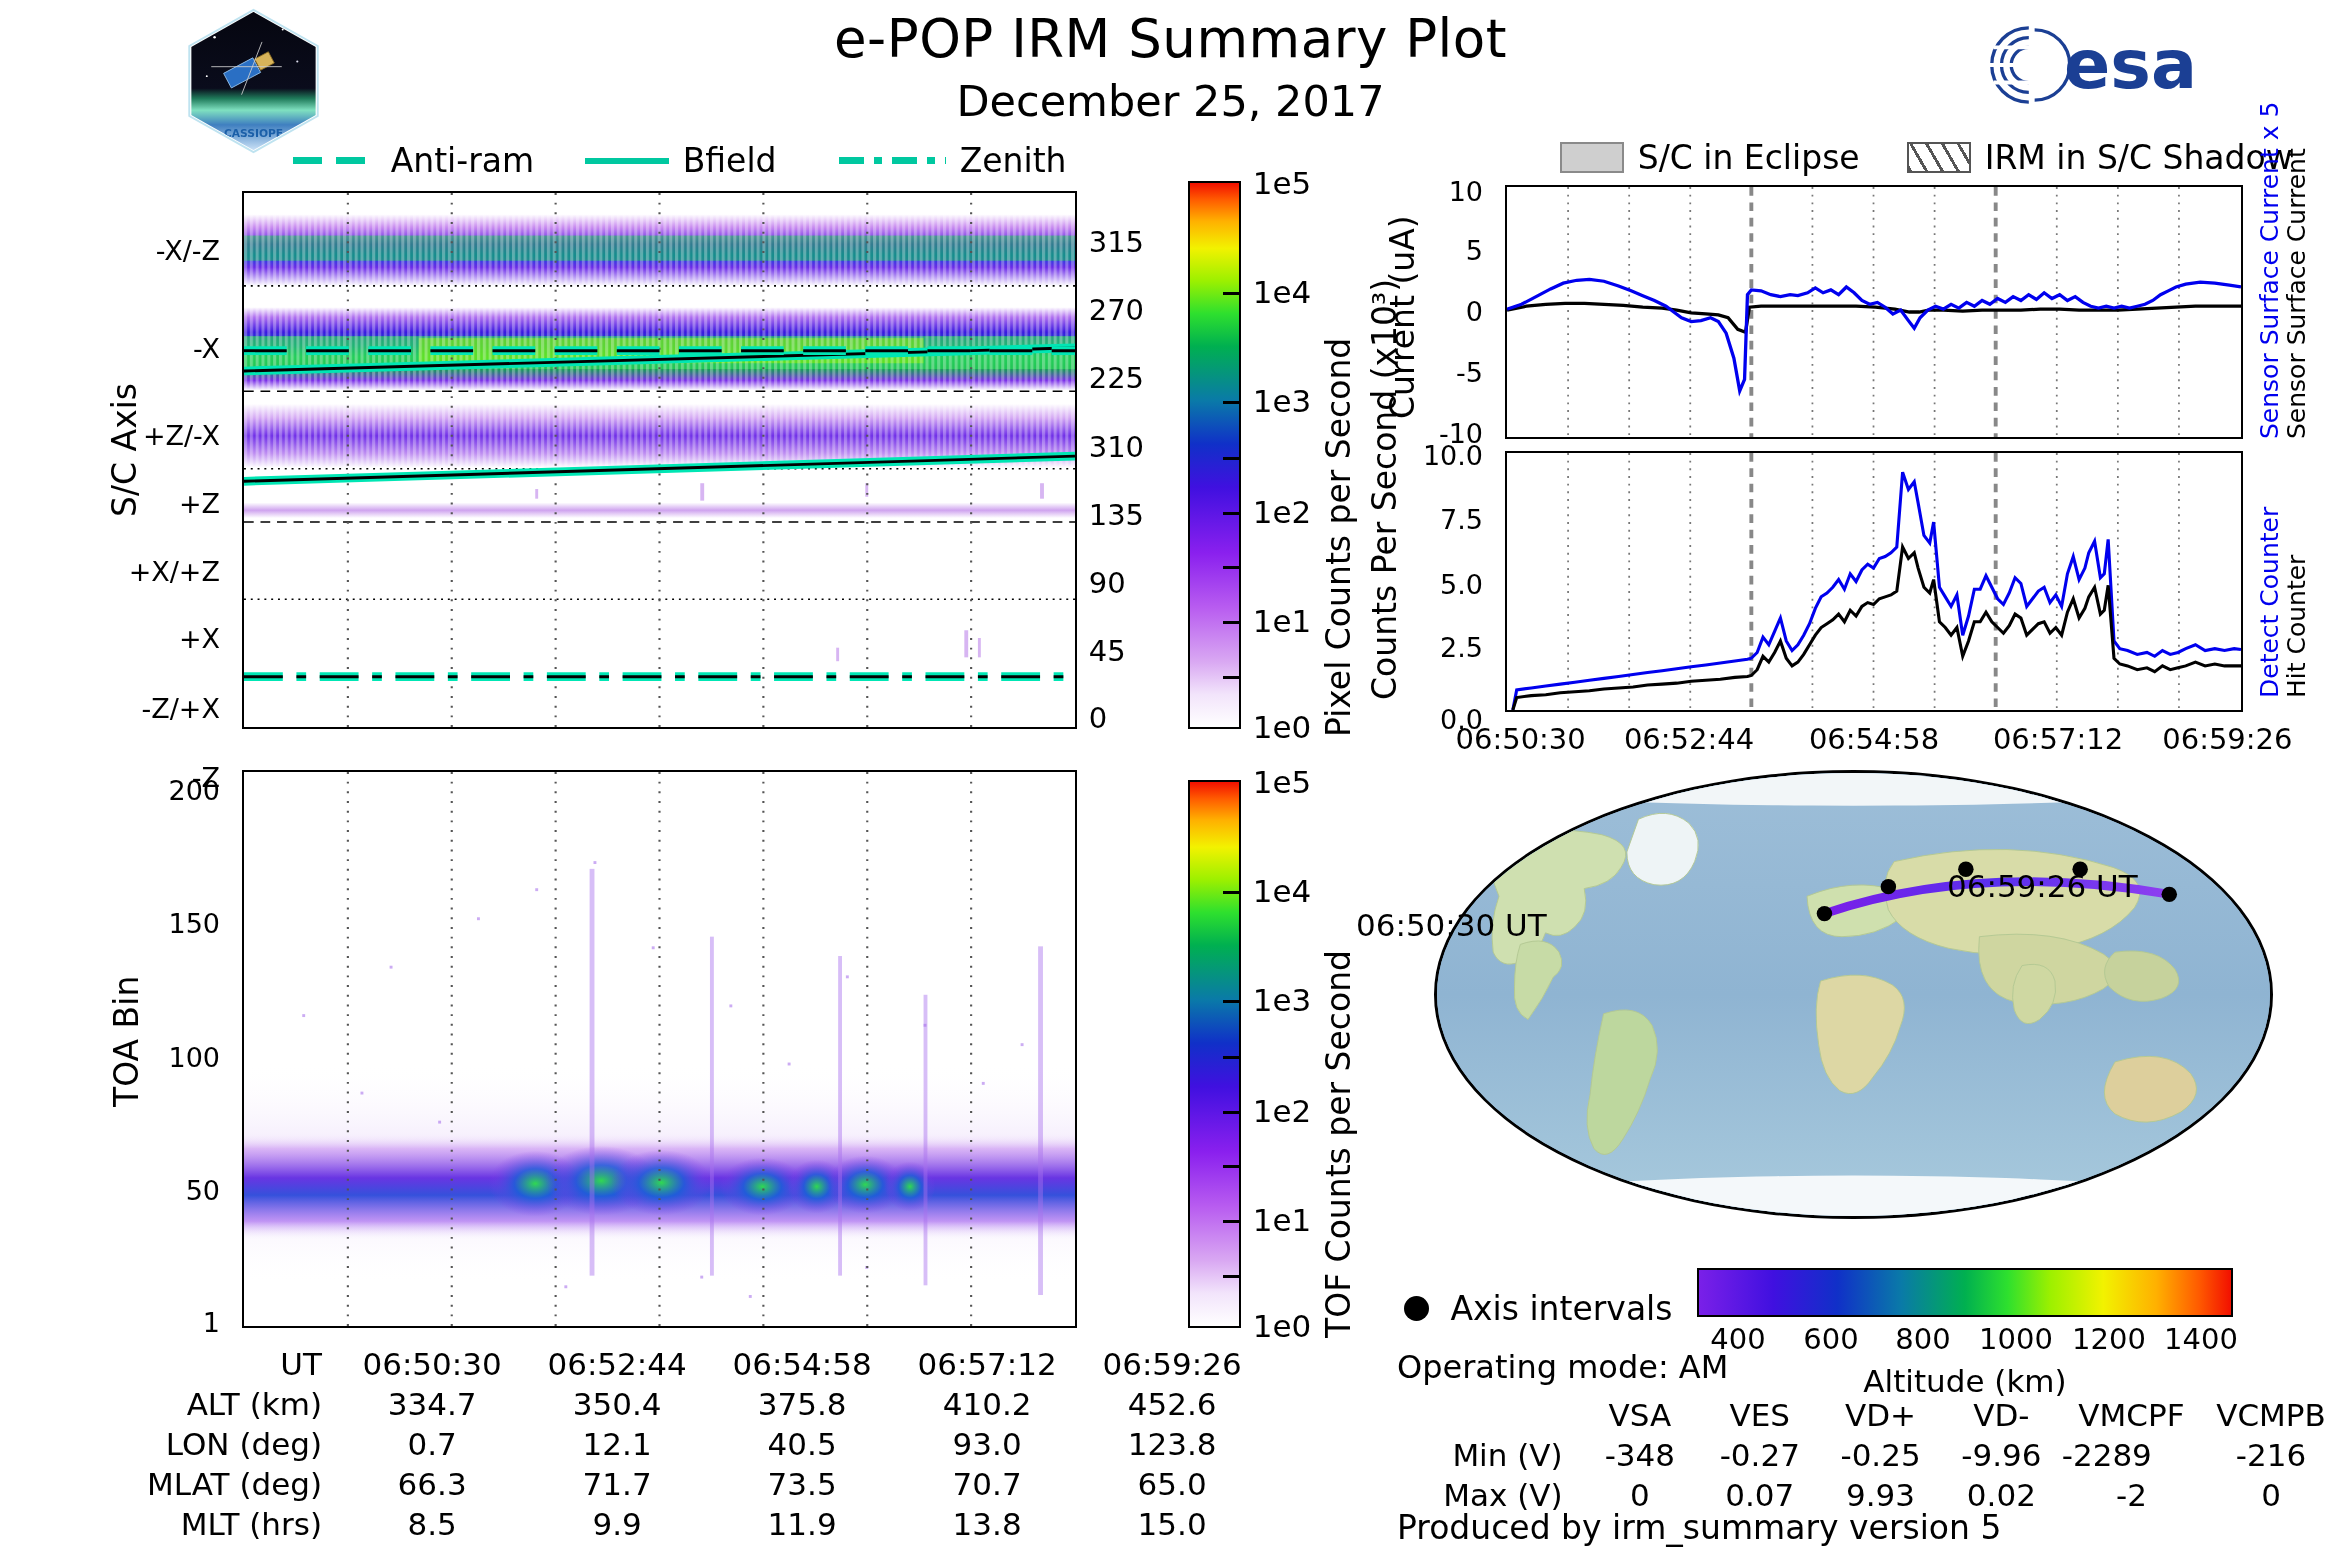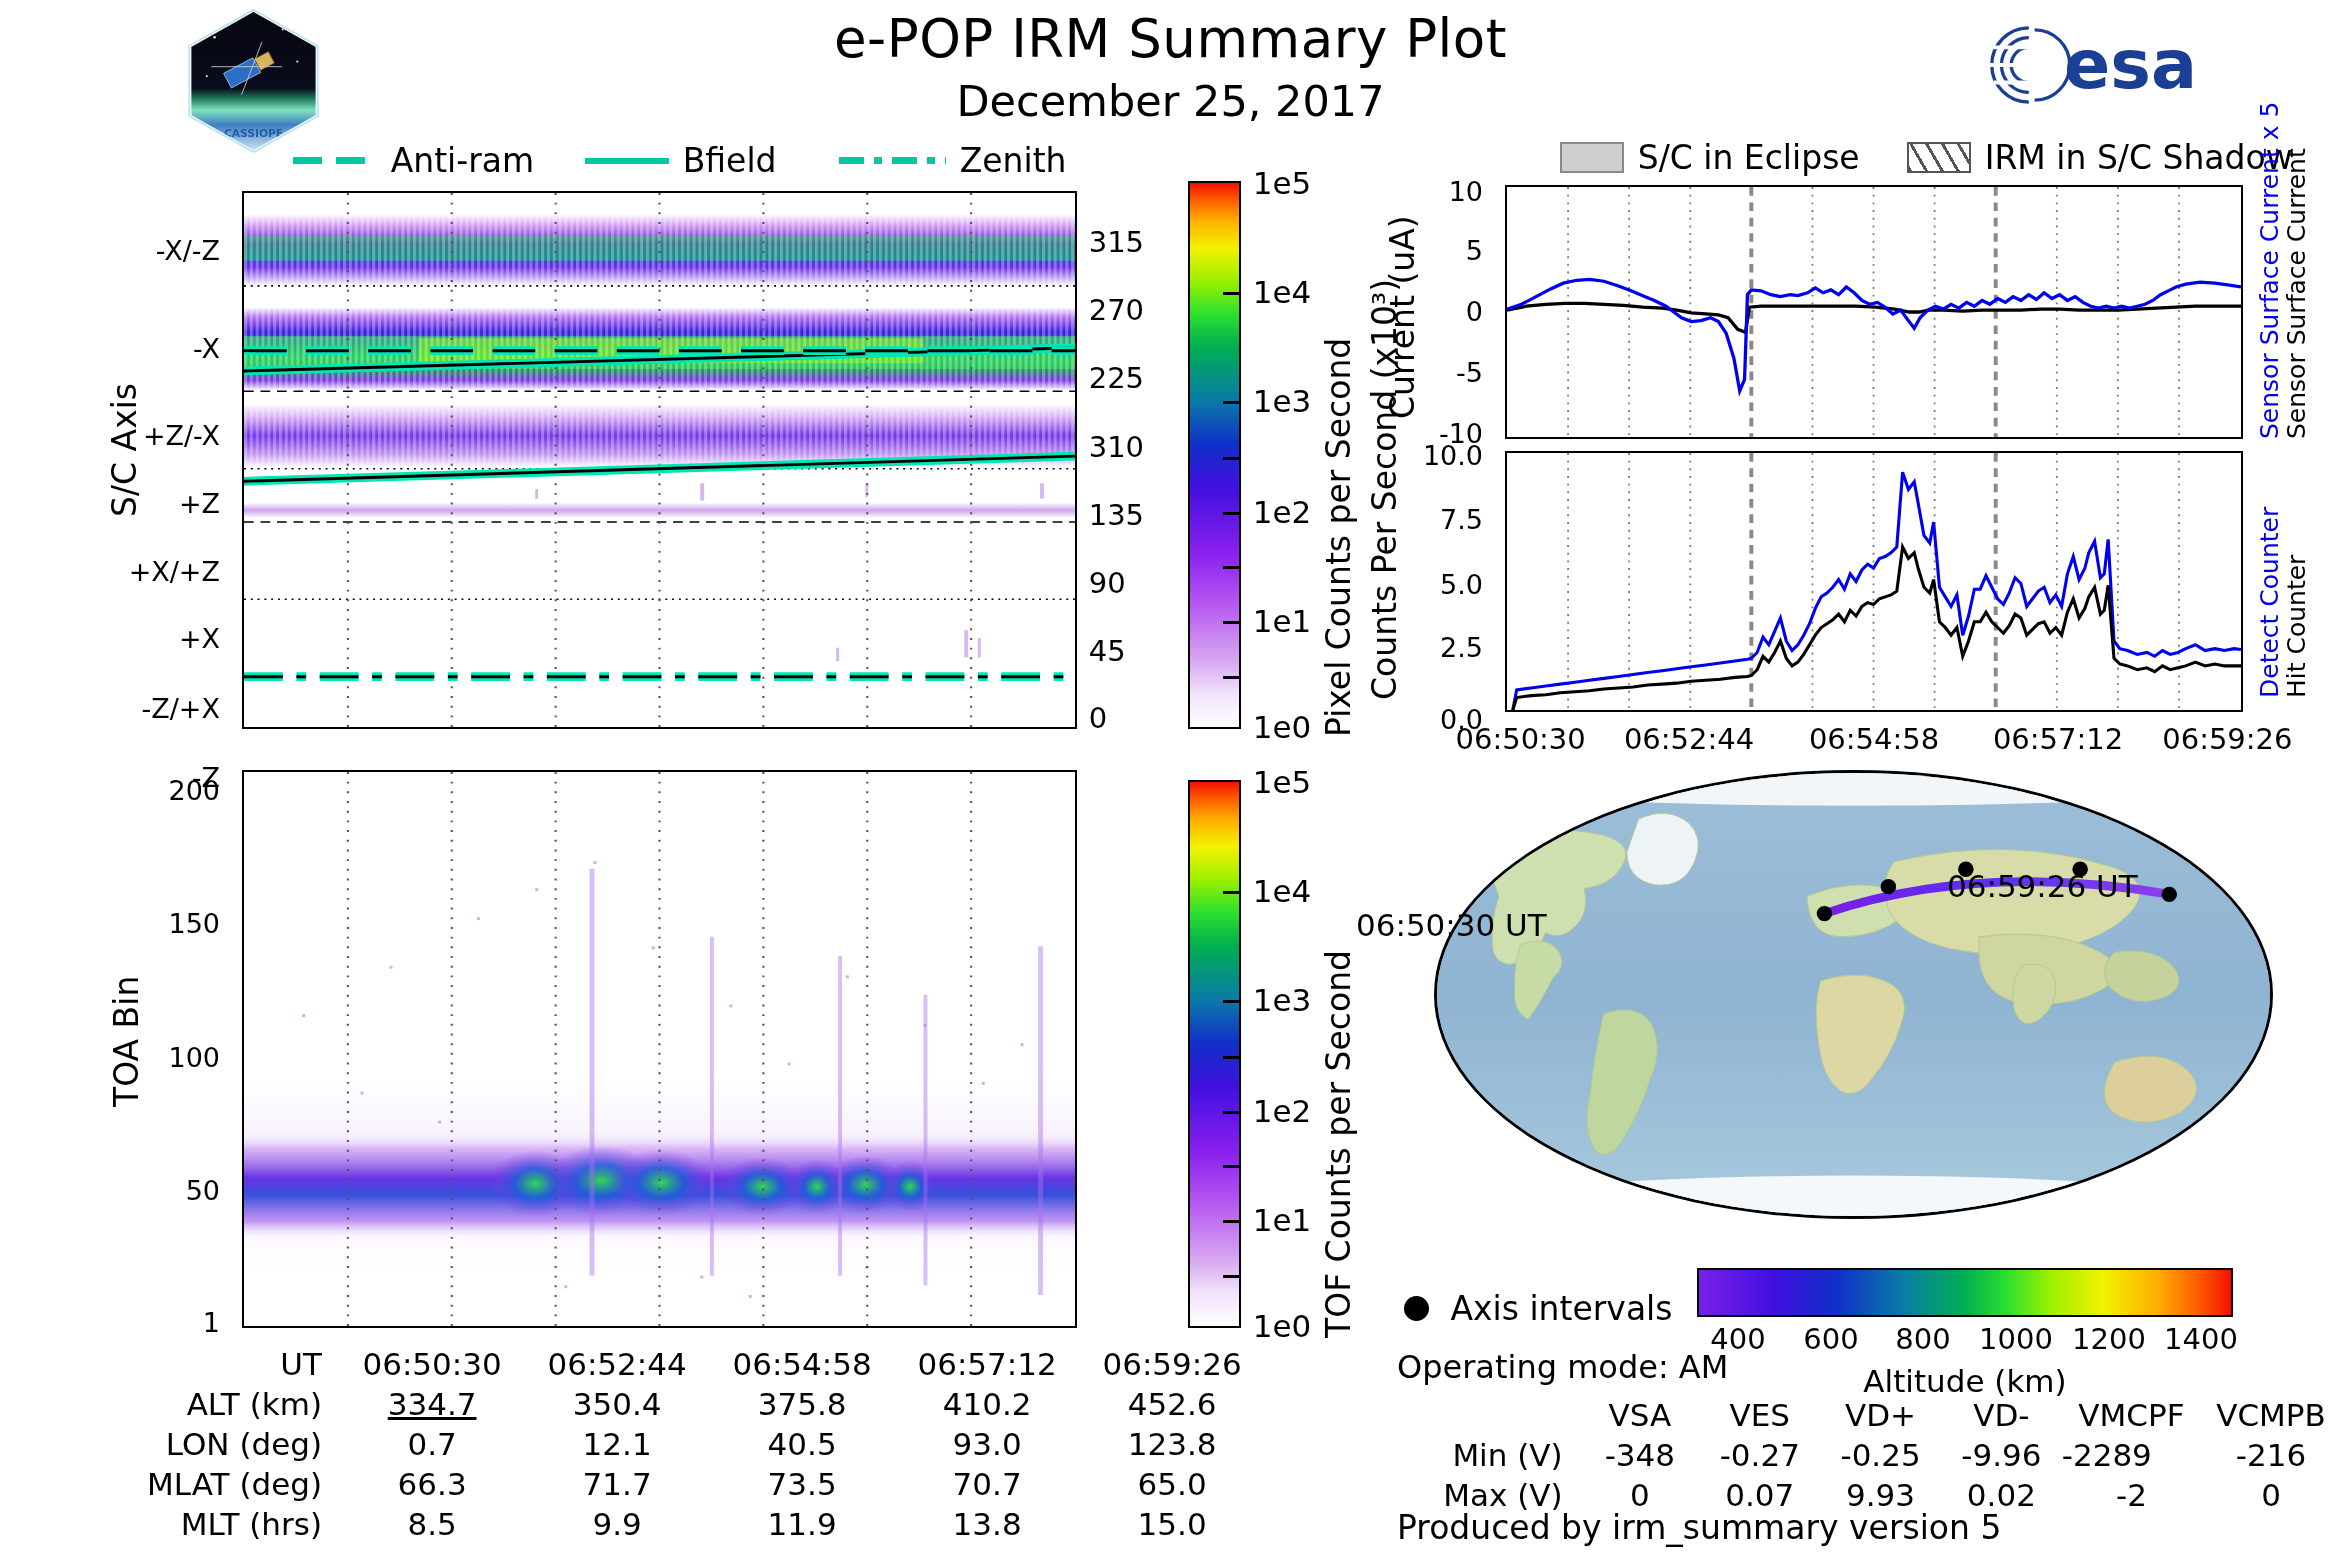--- a/index.html
+++ b/index.html
@@ -384,21 +384,21 @@
         <tr>
       <td class="rlab" style="width:205px;">UT</td>
       <td style="width:185px;text-align:center;">06:50:30</td>
       <td style="width:185px;text-align:center;">06:52:44</td>
       <td style="width:185px;text-align:center;">06:54:58</td>
       <td style="width:185px;text-align:center;">06:57:12</td>
       <td style="width:185px;text-align:center;">06:59:26</td>
     </tr>
     <tr>
       <td class="rlab">ALT (km)</td>
-      <td style="text-align:center;text-decoration:underline;">334.7</td>
+      <td style="text-align:center;">334.7</td>
       <td style="text-align:center;">350.4</td>
       <td style="text-align:center;">375.8</td>
       <td style="text-align:center;">410.2</td>
       <td style="text-align:center;">452.6</td>
     </tr>
     <tr>
       <td class="rlab">LON (deg)</td>
       <td style="text-align:center;">0.7</td>
       <td style="text-align:center;">12.1</td>
       <td style="text-align:center;">40.5</td>

